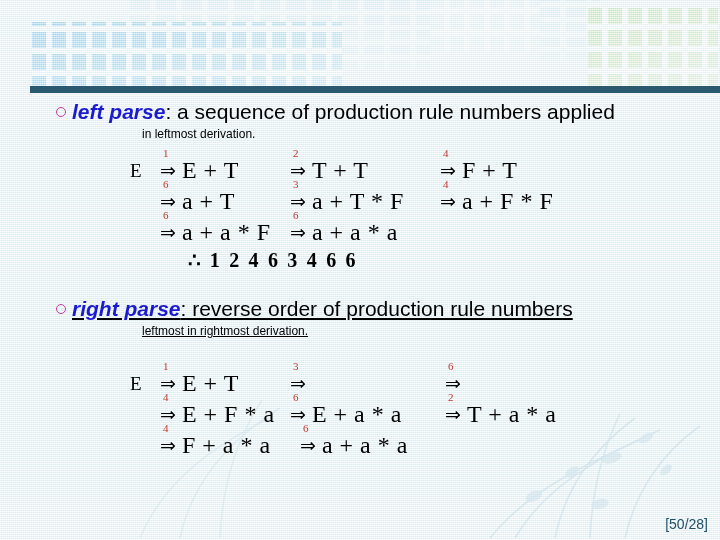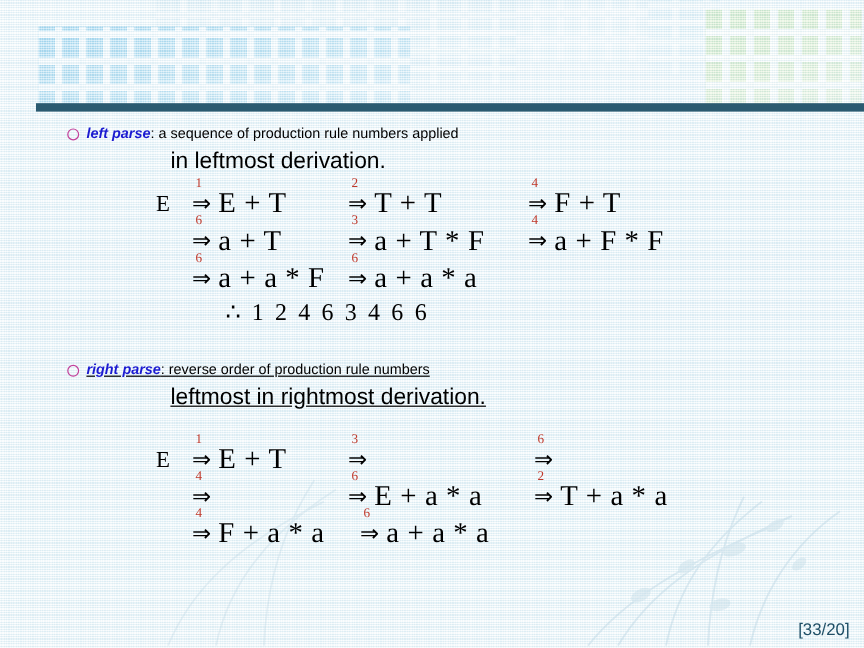--- a/index.html
+++ b/index.html
@@ -121,32 +121,32 @@
   }
   .bullet-marker span.ring {
     display: inline-block;
     width: 8px;
     height: 8px;
     border: 1.6px solid #c2409a;
     border-radius: 50%;
     vertical-align: middle;
   }
   .bullet-text {
-    font-size: 12px;
+    font-size: 21px;
     line-height: 23px;
     color: #000000;
     white-space: nowrap;
   }
   .term {
     color: #1a1ad0;
     font-weight: bold;
     font-style: italic;
   }
   .bullet-cont {
-    font-size: 19px;
+    font-size: 12px;
     line-height: 23px;
     color: #000000;
     padding-left: 86px;
     white-space: nowrap;
   }
 
   
   .deriv {
     position: absolute;
     font-family: "Liberation Serif", serif;
@@ -189,21 +189,21 @@
   }
   .sent {
     font-size: 24px;
     line-height: 21px;
     letter-spacing: 0.5px;
   }
 
   .conclusion {
     position: absolute;
     font-family: "Liberation Serif", serif;
-    font-weight: normal;
+    font-weight: bold;
     font-size: 20px;
     color: #000000;
     letter-spacing: 2.2px;
     white-space: nowrap;
   }
   .therefore {
     letter-spacing: 0;
     padding-right: 9px;
   }
 
@@ -392,20 +392,21 @@
           </span>
         </div>
       </div>
 
       <div class="deriv-row">
         <div class="cell" style="width:30px;"></div>
         <div class="cell" style="width:130px;">
           <span class="step">
             <span class="rulenum">4</span>
             <span class="arrow">⇒</span>
+            <span class="sent">E + F * a</span>
           </span>
         </div>
         <div class="cell" style="width:155px;">
           <span class="step">
             <span class="rulenum">6</span>
             <span class="arrow">⇒</span>
             <span class="sent">E + a * a</span>
           </span>
         </div>
         <div class="cell">
@@ -430,16 +431,16 @@
           <span class="step">
             <span class="rulenum">6</span>
             <span class="arrow">⇒</span>
             <span class="sent">a + a * a</span>
           </span>
         </div>
       </div>
     </div>
 
 
-    <div id="page-number">[33/20]</div>
+    <div id="page-number">[50/28]</div>
 
   </div>
 </div>
 
 </body></html>

